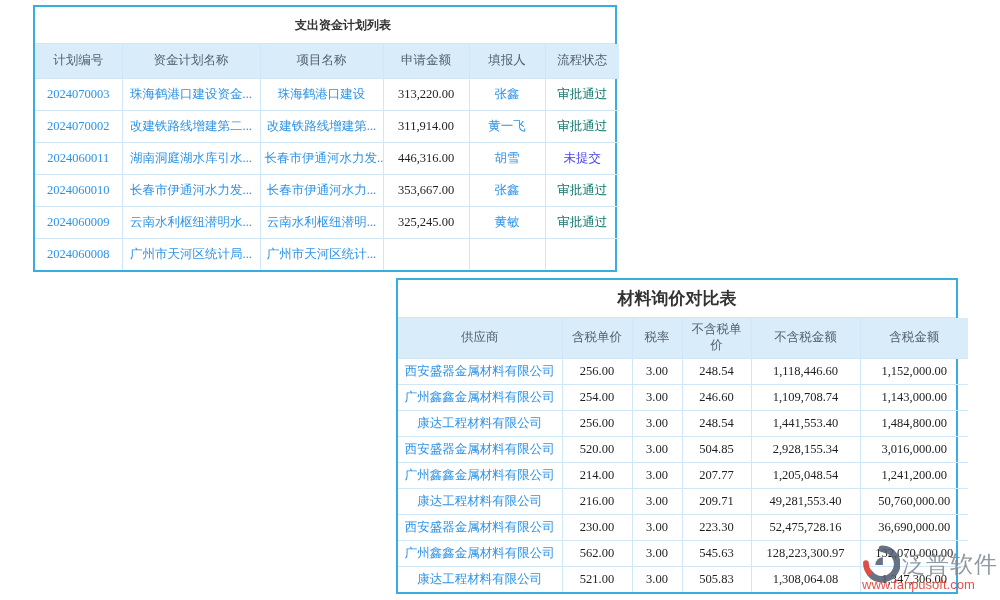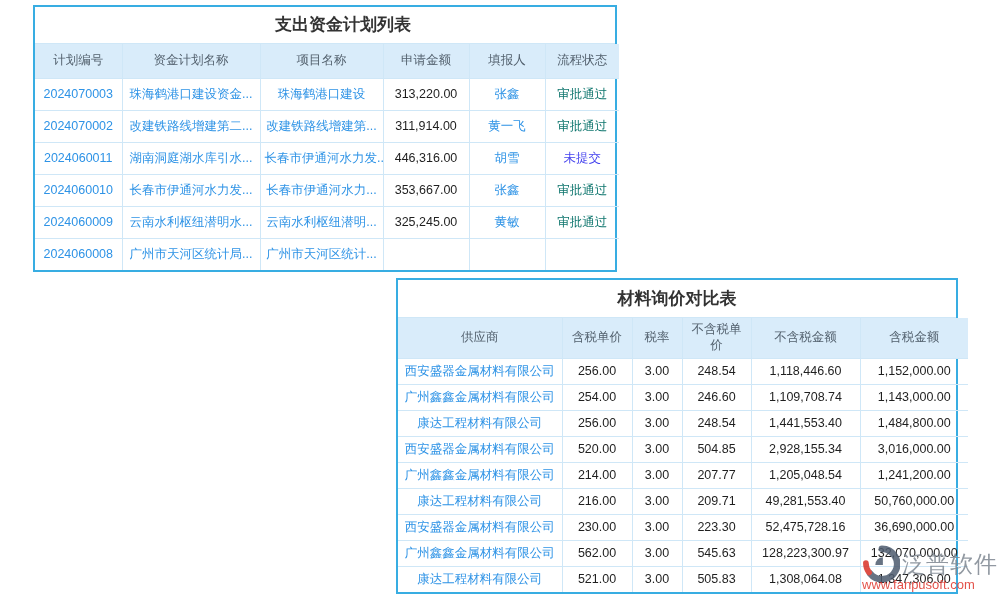--- a/index.html
+++ b/index.html
@@ -11,24 +11,24 @@
   .panel{
     position:absolute;background:#ffffff;
     border:2px solid #38ADE2;box-sizing:border-box;
   }
   #fund-panel{left:33px;top:5px;width:584px;z-index:1;}
   #inquiry-panel{left:396px;top:278px;width:562px;z-index:2;}
   .panel-title{
     text-align:center;font-weight:bold;color:#333333;
     border-bottom:1px solid #cfe7f7;
   }
-  #fund-panel .panel-title{height:36px;line-height:36px;font-size:17px;padding-left:36px;}
+  #fund-panel .panel-title{height:36px;line-height:36px;font-size:12px;padding-left:36px;}
   #inquiry-panel .panel-title{height:37px;line-height:37px;font-size:17px;}
 
-  table.grid{border-collapse:collapse;table-layout:fixed;width:100%;border-style:hidden;}
+  table.grid{border-collapse:collapse;table-layout:fixed;width:100%;border-style:hidden;font-family:Liberation Serif, serif;}
   .grid th,.grid td{
     border:1px solid #cfe7f7;font-size:12.5px;
     overflow:hidden;white-space:nowrap;
     padding:0 4px;box-sizing:border-box;text-align:center;
   }
   .grid th{
     background:#d9ecfa;color:#53616e;font-weight:normal;
     white-space:normal;line-height:1.25;
   }
   #fund-panel .grid th{height:34px;}

